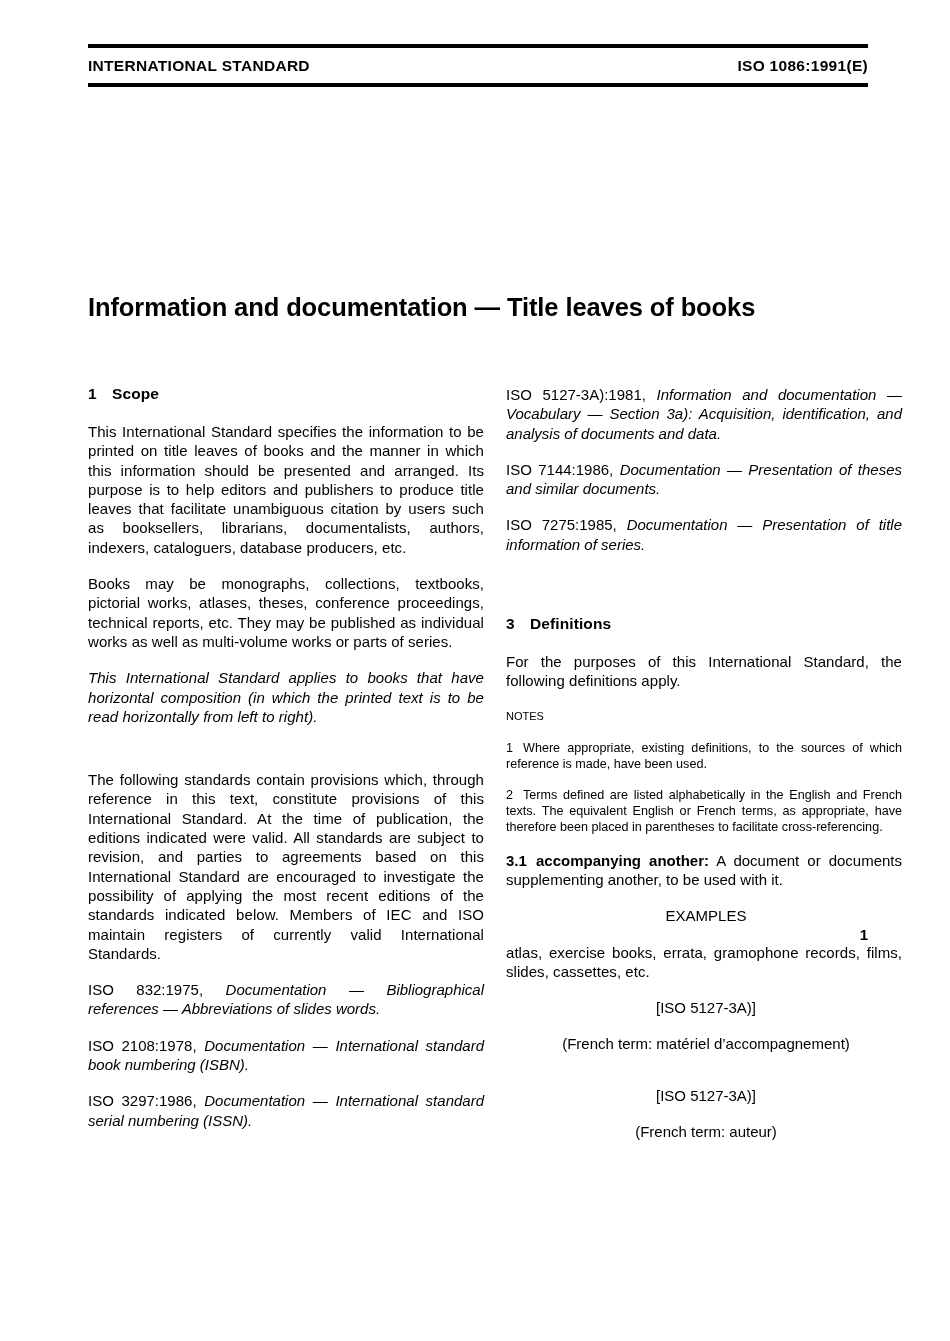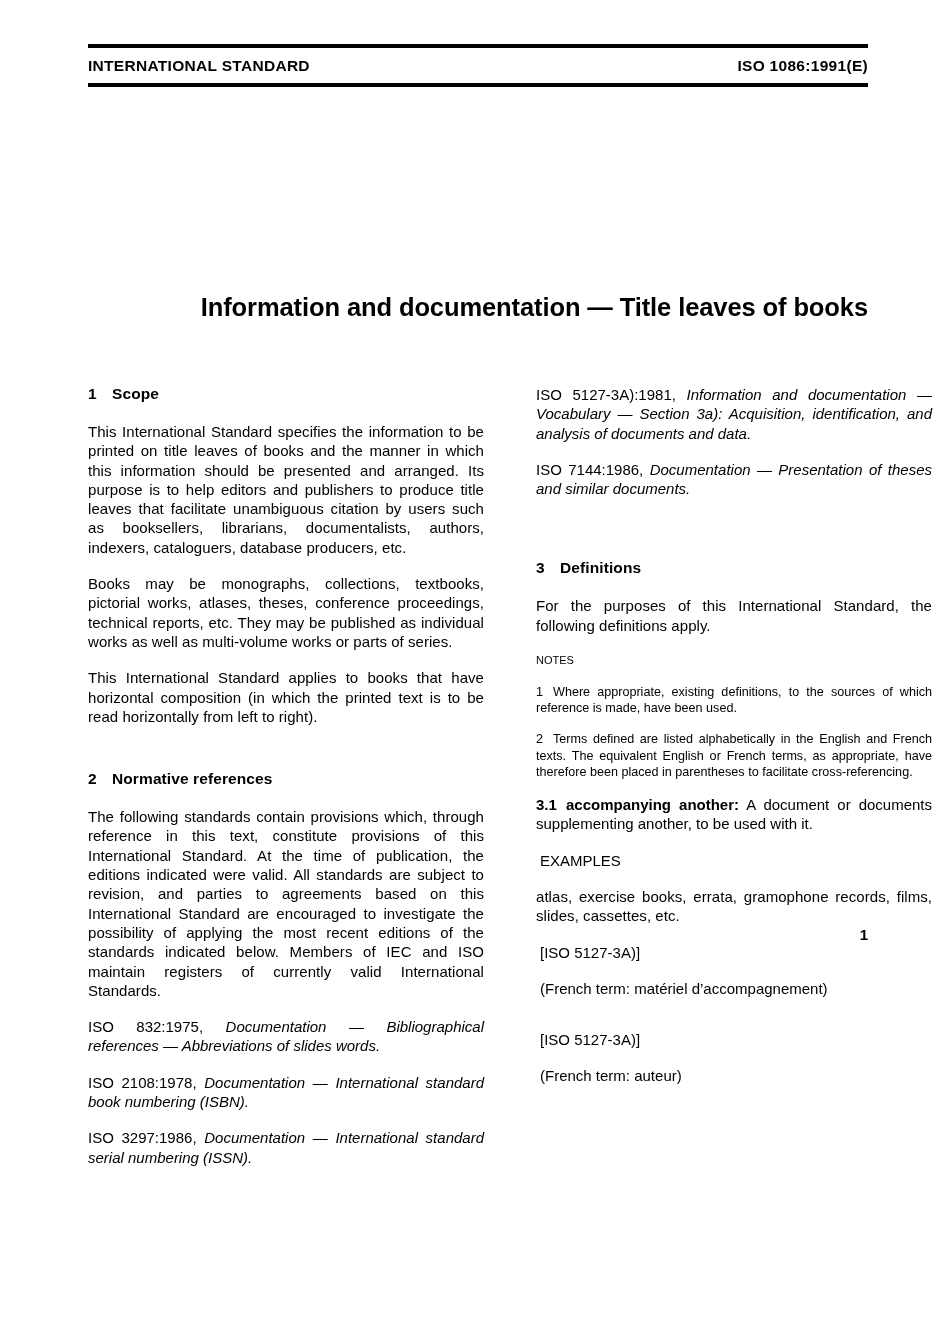--- a/index.html
+++ b/index.html
@@ -58,31 +58,30 @@
   
   .doc-title {
     position: absolute;
     left: 88px;
     right: 82px;
     top: 275px;
     font-size: 25.5px;
     font-weight: bold;
     letter-spacing: -0.1px;
     line-height: 1.2;
-    text-align: right;
   }
 
   
   .columns {
     position: absolute;
     left: 88px;
     right: 82px;
     top: 385px;
     display: flex;
-    gap: 52px;
+    gap: 22px;
   }
   .col {
     width: 396px;
     flex: 0 0 396px;
   }
 
   h2.section {
     font-size: 15.5px;
     font-weight: bold;
     margin: 0 0 19px 0;
@@ -96,21 +95,21 @@
     height: 44px;
   }
 
   p.body {
     font-size: 15px;
     line-height: 19.3px;
     margin: 0 0 17px 0;
     text-align: justify;
     letter-spacing: 0.05px;
   }
-  p.body.last { margin-bottom: 0; }
+  p.body.last { margin-bottom: 0; font-style: italic; }
 
   p.ref {
     font-size: 15px;
     line-height: 19.3px;
     margin: 0 0 17px 0;
     text-align: justify;
   }
   p.ref i { font-style: italic; }
 
   p.note {
@@ -139,20 +138,21 @@
   .defn-num {
     font-weight: bold;
     display: inline-block;
     min-width: 30px;
   }
 
   p.plain {
     font-size: 15px;
     line-height: 19.3px;
     margin: 0 0 17px 4px;
+    text-align: center;
   }
 
   
   .page-number {
     position: absolute;
     right: 82px;
     bottom: 31px;
     font-size: 15px;
     font-weight: bold;
   }
@@ -180,36 +180,34 @@
       <h2 class="section">
         <span class="num">1</span><span>Scope</span>
       </h2>
 
       <p class="body">This International Standard specifies the information to be printed on title leaves of books and the manner in which this information should be presented and arranged. Its purpose is to help editors and publishers to produce title leaves that facilitate unambiguous citation by users such as booksellers, librarians, documentalists, authors, indexers, cataloguers, database producers, etc.</p>
       <p class="body">Books may be monographs, collections, textbooks, pictorial works, atlases, theses, conference proceedings, technical reports, etc. They may be published as individual works as well as multi-volume works or parts of series.</p>
       <p class="body last">This International Standard applies to books that have horizontal composition (in which the printed text is to be read horizontally from left to right).</p>
 
       <div class="spacer-sec"></div>
 
-      <h2 class="section">
-        <span class="num">2</span><span>Normative references</span>
-      </h2>
 
       <p class="body">The following standards contain provisions which, through reference in this text, constitute provisions of this International Standard. At the time of publication, the editions indicated were valid. All standards are subject to revision, and parties to agreements based on this International Standard are encouraged to investigate the possibility of applying the most recent editions of the standards indicated below. Members of IEC and ISO maintain registers of currently valid International Standards.</p>
 
       <p class="ref"><span>ISO 832:1975, </span><i>Documentation — Bibliographical references — Abbreviations of slides words.</i></p>
       <p class="ref"><span>ISO 2108:1978, </span><i>Documentation — International standard book numbering (ISBN).</i></p>
       <p class="ref"><span>ISO 3297:1986, </span><i>Documentation — International standard serial numbering (ISSN).</i></p>
 
     </div>
 
     <div class="col">
 
       <p class="ref"><span>ISO 5127-3A):1981, </span><i>Information and documentation — Vocabulary — Section 3a): Acquisition, identification, and analysis of documents and data.</i></p>
       <p class="ref"><span>ISO 7144:1986, </span><i>Documentation — Presentation of theses and similar documents.</i></p>
+      <p class="ref"><span>ISO 7275:1985, </span><i>Documentation — Presentation of title information of series.</i></p>
 
       <div class="spacer-sec"></div>
 
       <h2 class="section">
         <span class="num">3</span><span>Definitions</span>
       </h2>
 
       <p class="body">For the purposes of this International Standard, the following definitions apply.</p>
 
       <p class="notes-label">NOTES</p>

